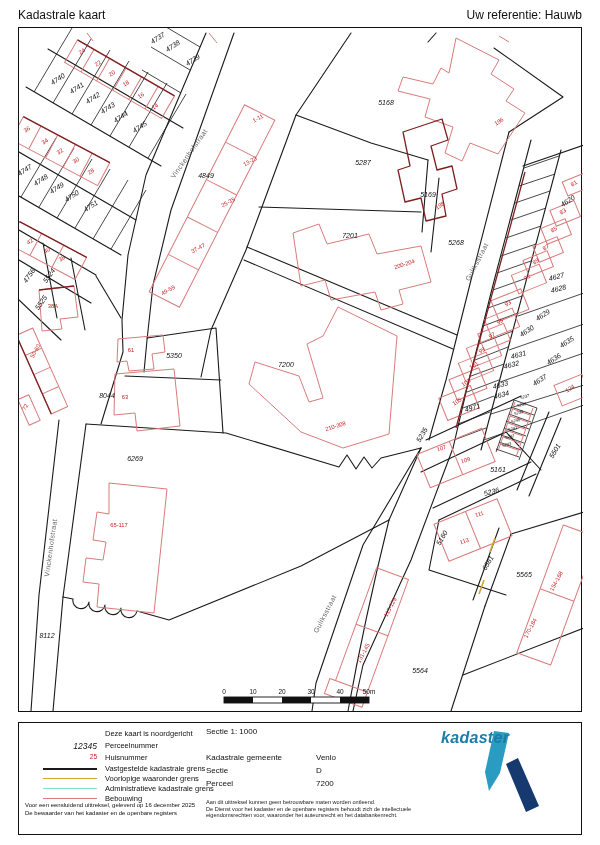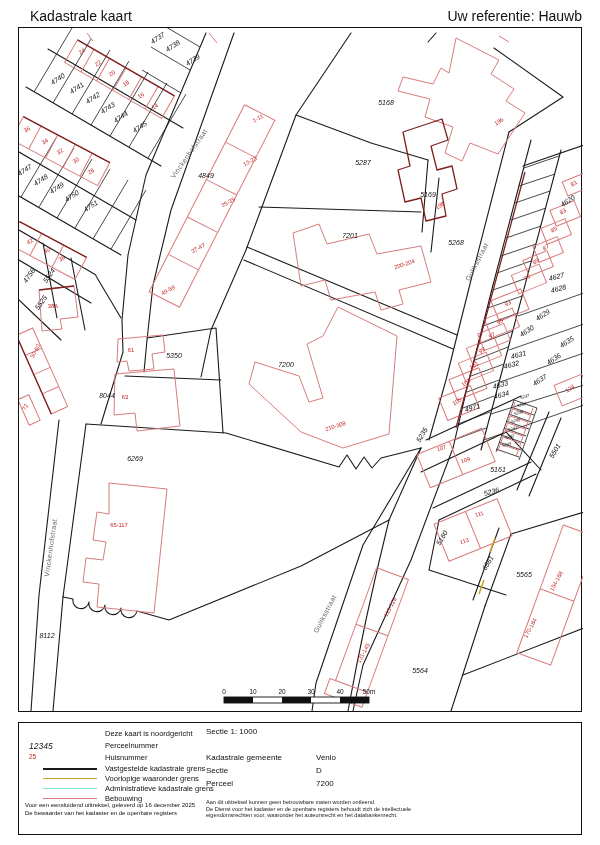--- a/index.html
+++ b/index.html
@@ -1,35 +1,35 @@
 <!DOCTYPE html>
 <html><head>
 <meta charset="utf-8">
 <style>
   html,body{margin:0;padding:0;background:#fff;}
   .page{position:relative;width:600px;height:845px;background:#fff;font-family:"Liberation Sans",sans-serif;overflow:hidden;}
-  .hdr{position:absolute;top:8px;font-size:14px;color:#111;margin-left:12px;}
+  .hdr{position:absolute;top:8px;font-size:12px;color:#111;}
   .hdr-left{left:18px;}
   .hdr-right{right:18px;}
   .map-frame{position:absolute;left:18px;top:27px;width:564px;height:685px;border:1.4px solid #111;box-sizing:border-box;background:#fff;}
   .legend-box{position:absolute;left:18px;top:722px;width:564px;height:113px;border:1.6px solid #111;box-sizing:border-box;background:#fff;padding-left:6px;}
   
   .bl{stroke:#1a1a1a;stroke-width:1.1;fill:none;stroke-linejoin:round;stroke-linecap:round;}
   .blthin{stroke:#1a1a1a;stroke-width:0.8;fill:none;}
   .rb{stroke:#d97b7b;stroke-width:1;fill:none;stroke-linejoin:round;}
   .mr{stroke:#7e2020;stroke-width:1.3;fill:none;stroke-linejoin:round;}
   .yl{stroke:#d2a72e;stroke-width:1.6;fill:none;}
   .plabel{font-family:"Liberation Sans",sans-serif;font-style:italic;font-size:7px;fill:#111;text-anchor:middle;}
   .hlabel{font-family:"Liberation Sans",sans-serif;font-size:5.8px;fill:#c22222;text-anchor:middle;}
   .slabel{font-family:"Liberation Sans",sans-serif;font-size:7px;fill:#666;text-anchor:middle;letter-spacing:.4px;}
   .sblabel{font-family:"Liberation Sans",sans-serif;font-size:6.5px;fill:#111;text-anchor:middle;}
   .s4{font-size:4.2px;}
   
   .lg-row{position:absolute;left:10px;height:12px;font-size:7.5px;color:#111;}
-  .lg-sym{position:absolute;left:0;width:68px;text-align:left;top:0;}
+  .lg-sym{position:absolute;left:0;width:68px;text-align:right;top:0;}
   .lg-lab{position:absolute;left:76px;top:0;white-space:nowrap;}
   .lg-line{position:absolute;left:14px;width:54px;top:4px;height:0;}
   .ln-vast{border-top:2.2px solid #1a1a1a;}
   .ln-voor{border-top:1.8px solid #d2a72e;}
   .ln-admin{border-top:1.8px solid #7fe0cf;}
   .ln-beb{border-top:1.4px solid #d97b7b;}
   .sym-perceel{font-style:italic;font-size:8.5px;color:#111;}
   .sym-huis{font-size:6.5px;color:#c22222;}
   .lg-footer{position:absolute;left:6px;top:78px;font-size:6px;color:#111;line-height:8px;}
   .info{position:absolute;left:187px;top:4px;font-size:8px;color:#111;}
@@ -375,15 +375,22 @@
         <span>Perceel</span>
         <span class="info-val">7200</span>
       </div>
     </div>
     <div class="disclaimer">
       <div>Aan dit uittreksel kunnen geen betrouwbare maten worden ontleend.</div>
       <div>De Dienst voor het kadaster en de openbare registers behoudt zich de intellectuele</div>
       <div>eigendomsrechten voor, waaronder het auteursrecht en het databankenrecht.</div>
     </div>
 
+    <div class="logo">
+      <div class="logo-text">kadaster</div>
+      <svg width="150" height="104" viewBox="0 0 150 104" xmlns="http://www.w3.org/2000/svg">
+        <path d="M71,6 L86,8 L77,48 L66,66 L62,47 Z" fill="#2b9cc1"></path>
+        <path d="M83,39 L95,33 L116,81 L103,87 Z" fill="#16396f"></path>
+      </svg>
+    </div>
   </div>
 
 </div>
 
 </body></html>

